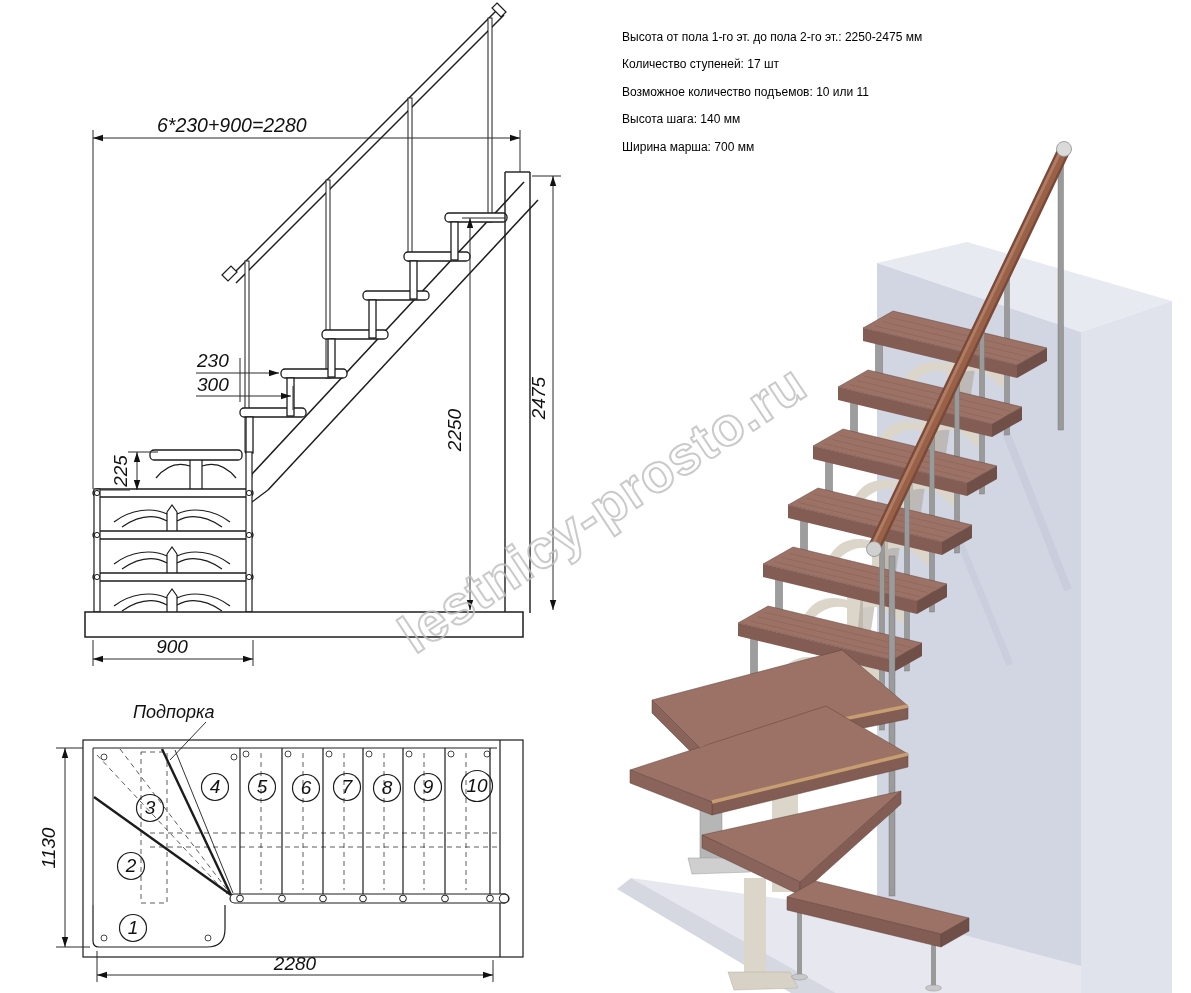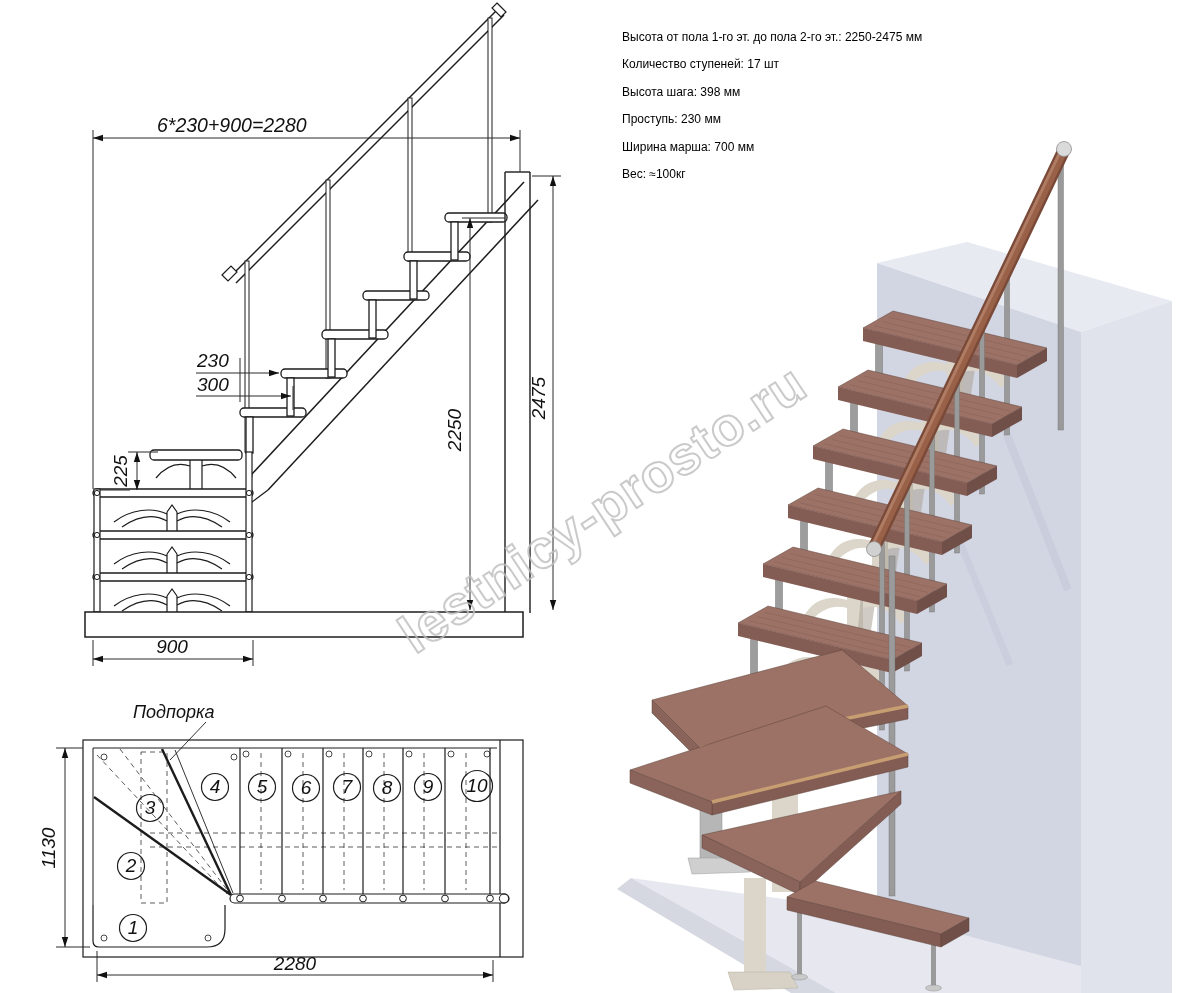--- a/index.html
+++ b/index.html
@@ -384,23 +384,22 @@
       <line x1="874" y1="548" x2="1064" y2="150" stroke="#9a6149" stroke-width="8" stroke-linecap="round"></line>
       <line x1="872" y1="546" x2="1062" y2="148" stroke="#b5826a" stroke-width="3" stroke-linecap="round" opacity="0.8"></line>
       <circle cx="874" cy="549" r="7.5" fill="#d0d0d0" stroke="#8e8e8e" stroke-width="0.8"></circle>
       <circle cx="1064" cy="149" r="7.5" fill="#dadada" stroke="#8e8e8e" stroke-width="0.8"></circle>
     </g>
   </svg>
 
   <div class="specs">
     <div>Высота от пола 1-го эт. до пола 2-го эт.: 2250-2475 мм</div>
     <div>Количество ступеней: 17 шт</div>
-    <div>Высота шага: 398 мм</div>
-    <div>Проступь: 230 мм</div>
+    <div>Возможное количество подъемов: 10 или 11</div>
+    <div>Высота шага: 140 мм</div>
     <div>Ширина марша: 700 мм</div>
-    <div>Вес: ≈100кг</div>
   </div>
 
   <svg class="panel" style="left:0;top:0;pointer-events:none" width="1191" height="993" viewBox="0 0 1191 993">
     <text class="wm" transform="translate(415,655) rotate(-33.5)" x="0" y="0">lestnicy-prosto.ru</text>
   </svg>
 
 </div>
 
 </body></html>

